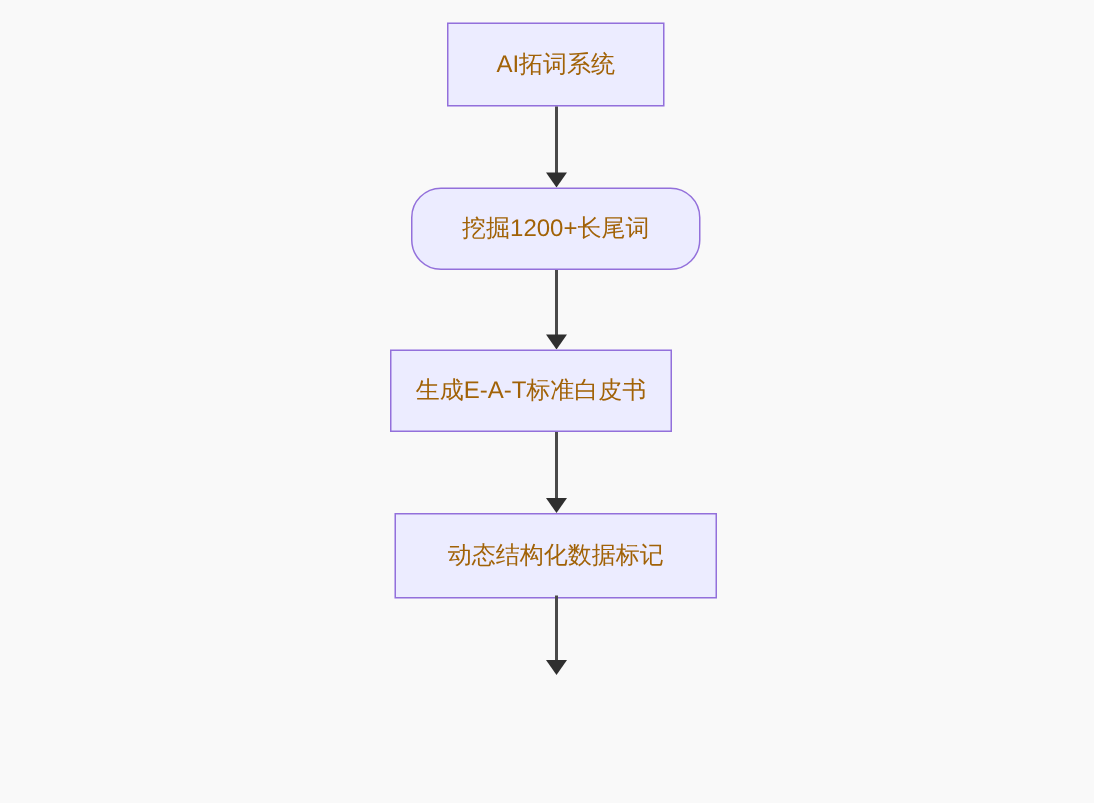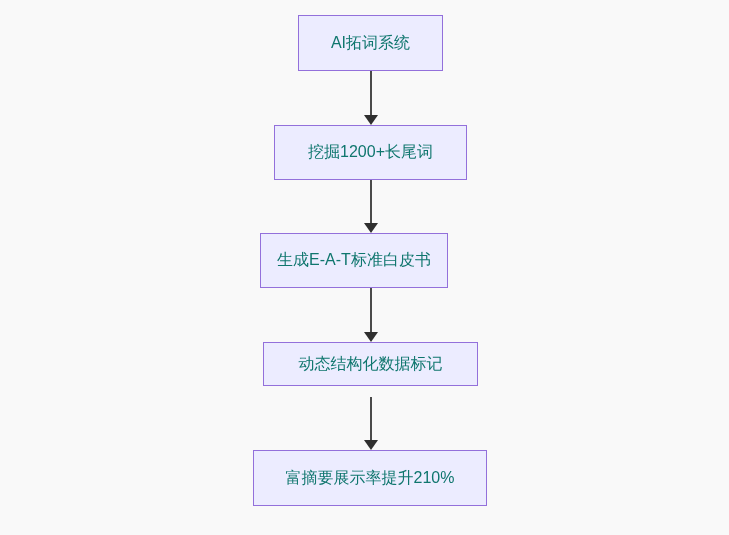--- a/index.html
+++ b/index.html
@@ -12,32 +12,32 @@
     width: 729px;
     height: 535px;
     background: #f9f9f9;
     overflow: hidden;
   }
   .flow-node {
     position: absolute;
     box-sizing: border-box;
     background: #ECECFF;
     border: 1px solid #9370DB;
-    color: #0f766e;
+    color: #a16207;
     font-size: 16px;
     display: flex;
     align-items: center;
     justify-content: center;
     text-align: center;
     white-space: nowrap;
   }
   .node-1 { left: 298px; top: 15px;  width: 145px; height: 56px; }
-  .node-2 { left: 274px; top: 125px; width: 193px; height: 55px; }
+  .node-2 { left: 274px; top: 125px; width: 193px; height: 55px; border-radius: 20px; }
   .node-3 { left: 260px; top: 233px; width: 188px; height: 55px; }
-  .node-4 { left: 263px; top: 342px; width: 215px; height: 44px; }
+  .node-4 { left: 263px; top: 342px; width: 215px; height: 57px; }
   .node-5 { left: 253px; top: 450px; width: 234px; height: 56px; }
   .arrow {
     position: absolute;
     width: 14px;
     display: flex;
     flex-direction: column;
     align-items: center;
   }
   .arrow-1 { left: 364px; top: 71px;  height: 54px; }
   .arrow-2 { left: 364px; top: 180px; height: 53px; }
@@ -91,17 +91,14 @@
 
   <div class="flow-node node-4">
     <span>动态结构化数据标记</span>
   </div>
 
   <div class="arrow arrow-4">
     <div class="arrow-line"></div>
     <div class="arrow-head"></div>
   </div>
 
-  <div class="flow-node node-5">
-    <span>富摘要展示率提升210%</span>
-  </div>
 
 </div>
 
 </body></html>

